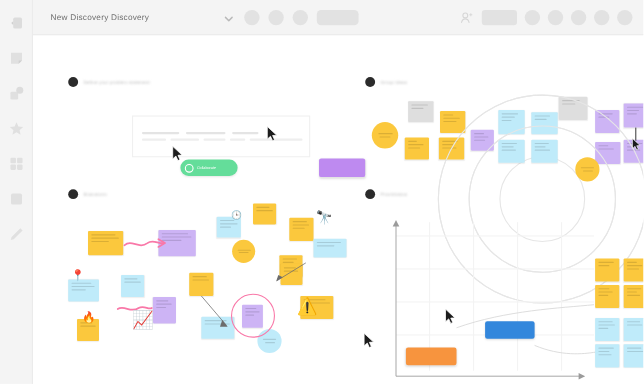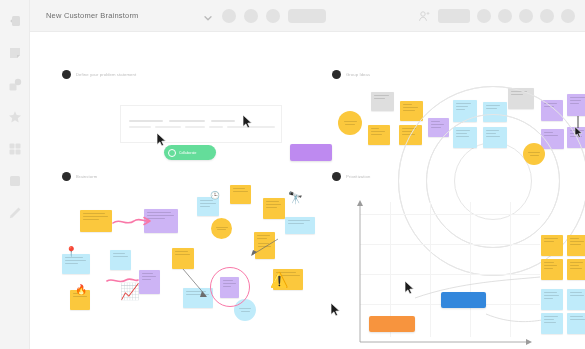--- a/index.html
+++ b/index.html
@@ -225,21 +225,21 @@
     <div class="sb-icon">
       <svg width="16" height="16" viewBox="0 0 16 16" fill="none">
         <path d="M11.5 2.5 L13.5 4.5 L5.5 12.5 L2.8 13.2 L3.5 10.5 Z" fill="#e0e0e0"></path>
       </svg>
     </div>
 
   </div>
 
   <div class="topbar">
 
-    <div class="board-title">New Customer Brainstorm</div>
+    <div class="board-title">New Discovery Discovery</div>
 
     <div class="tb-center">
       <span class="chev">
         <svg width="12" height="12" viewBox="0 0 12 12" fill="none">
           <path d="M3 4.8 L6 7.8 L9 4.8" stroke="#b9b9b9" stroke-width="1.3" stroke-linecap="round" stroke-linejoin="round"></path>
         </svg>
       </span>
       <span class="ph-circle"></span>
       <span class="ph-circle"></span>
       <span class="ph-circle"></span>

